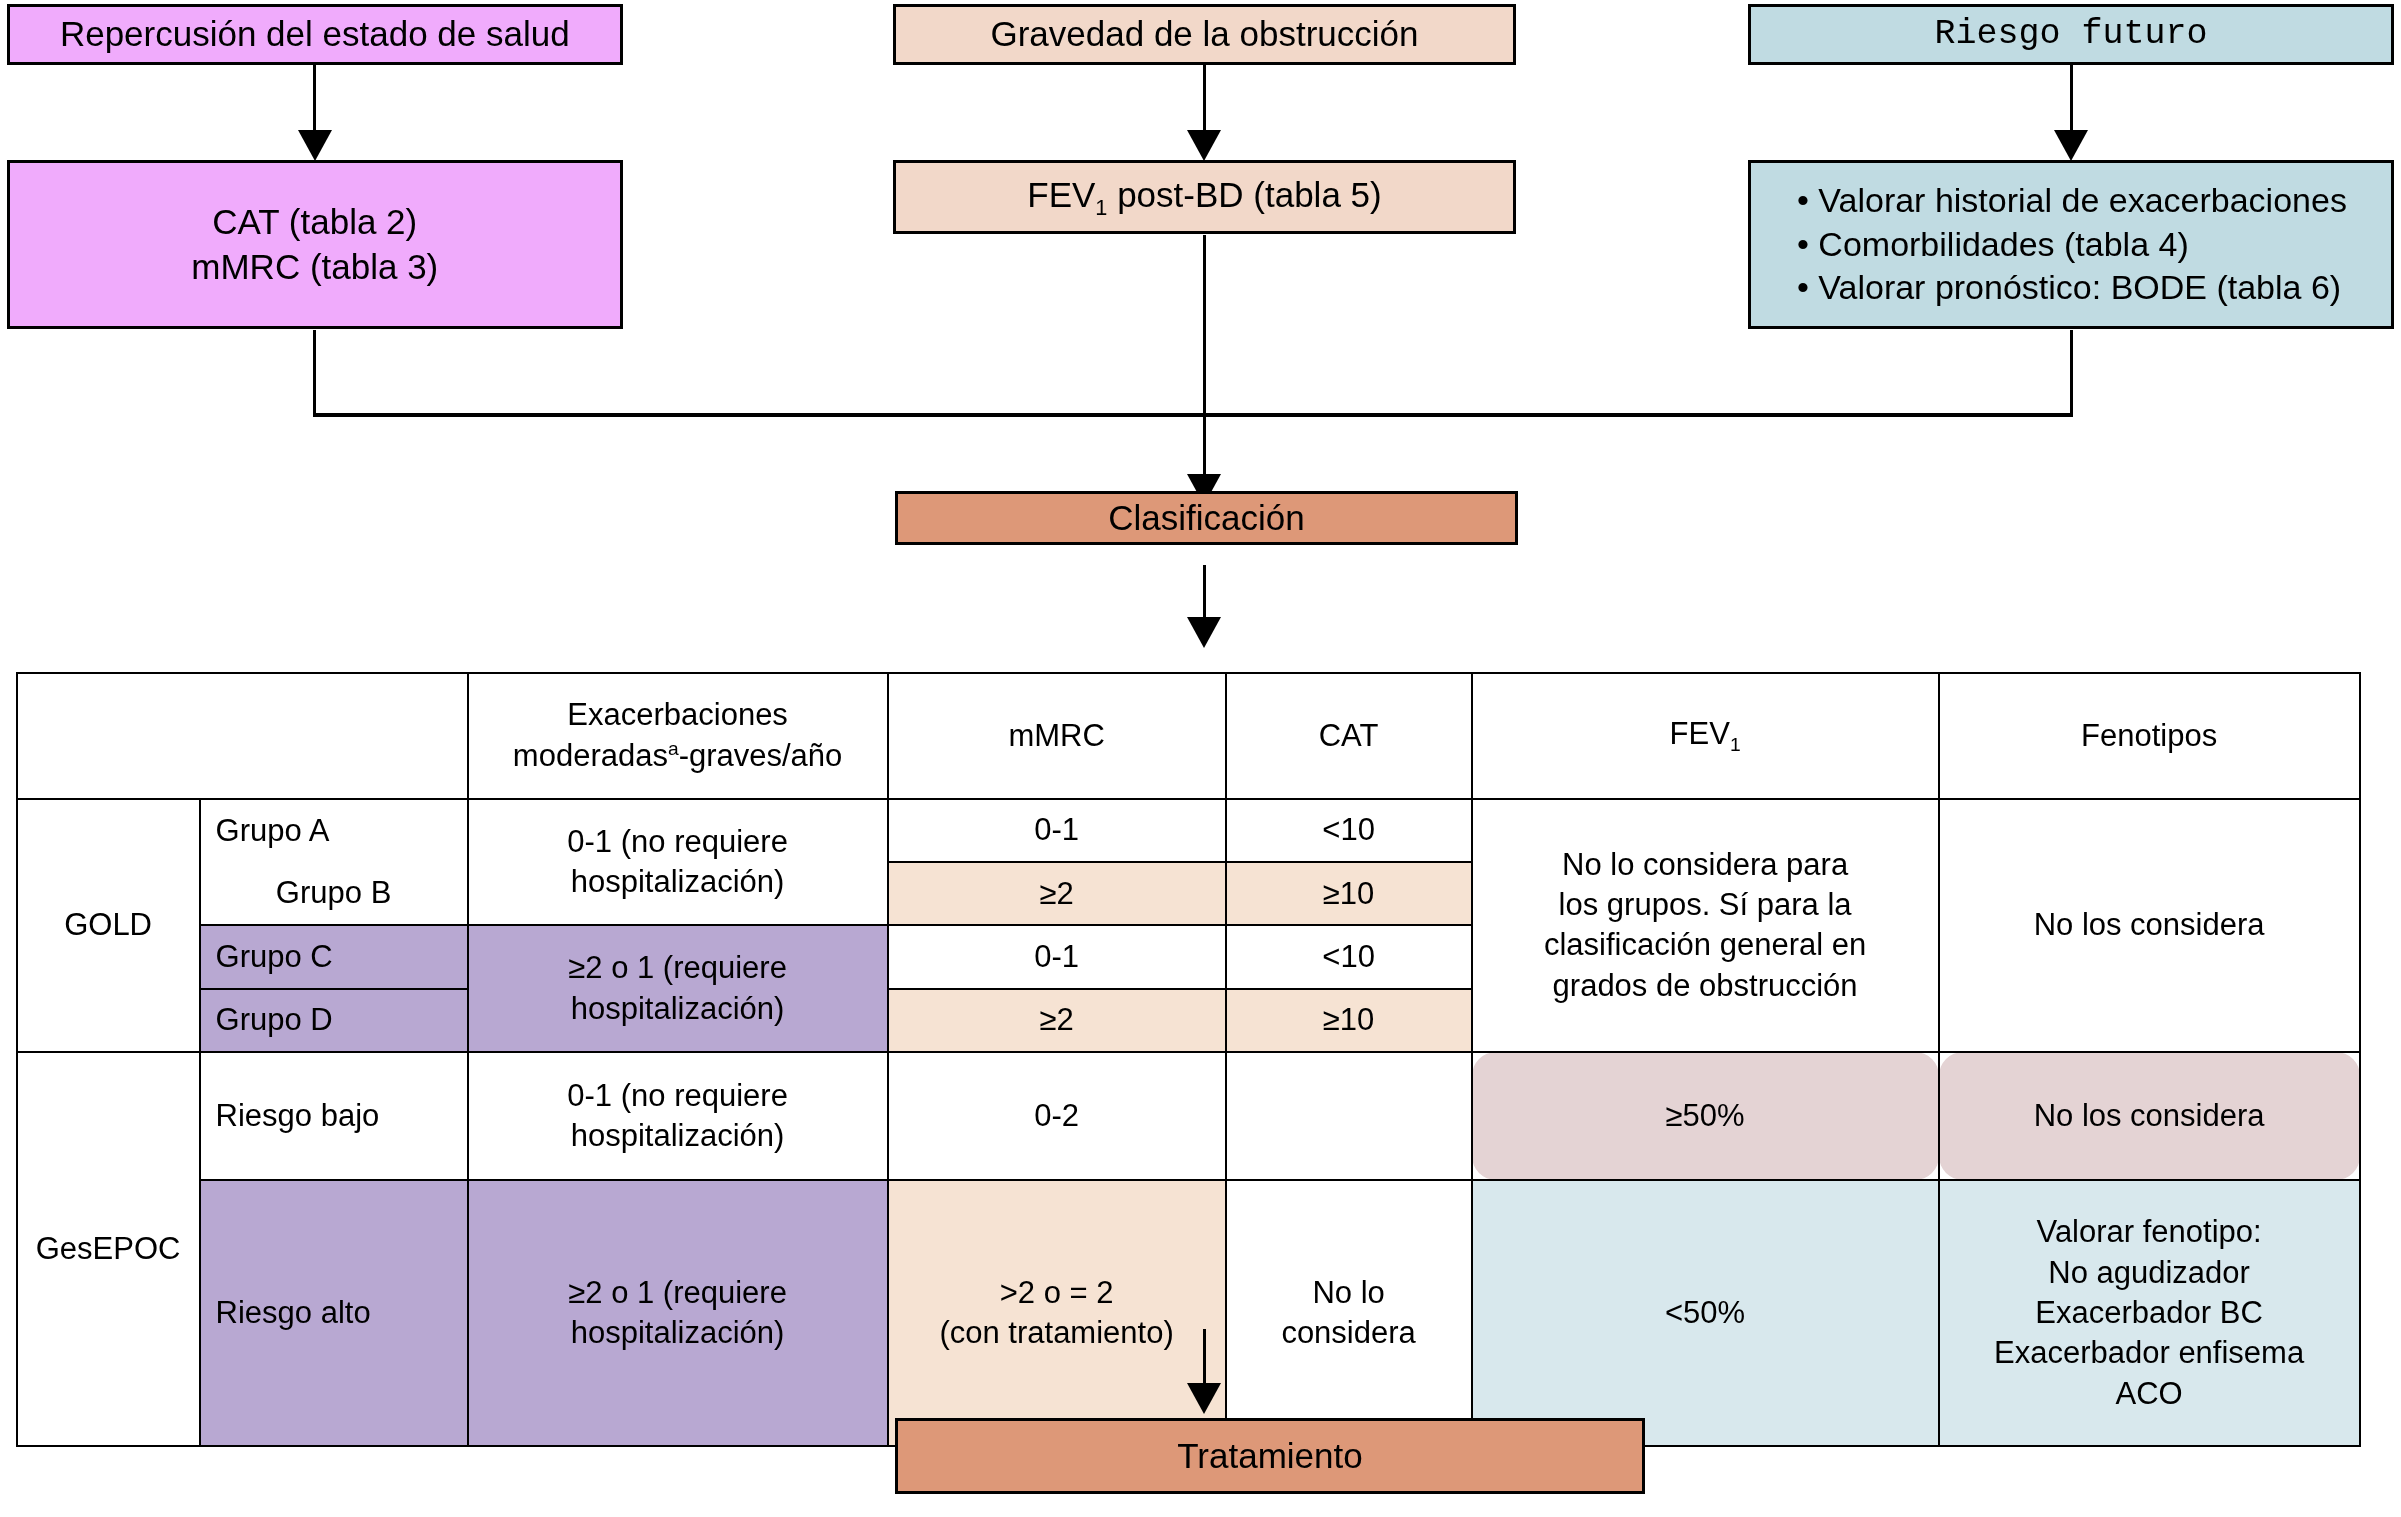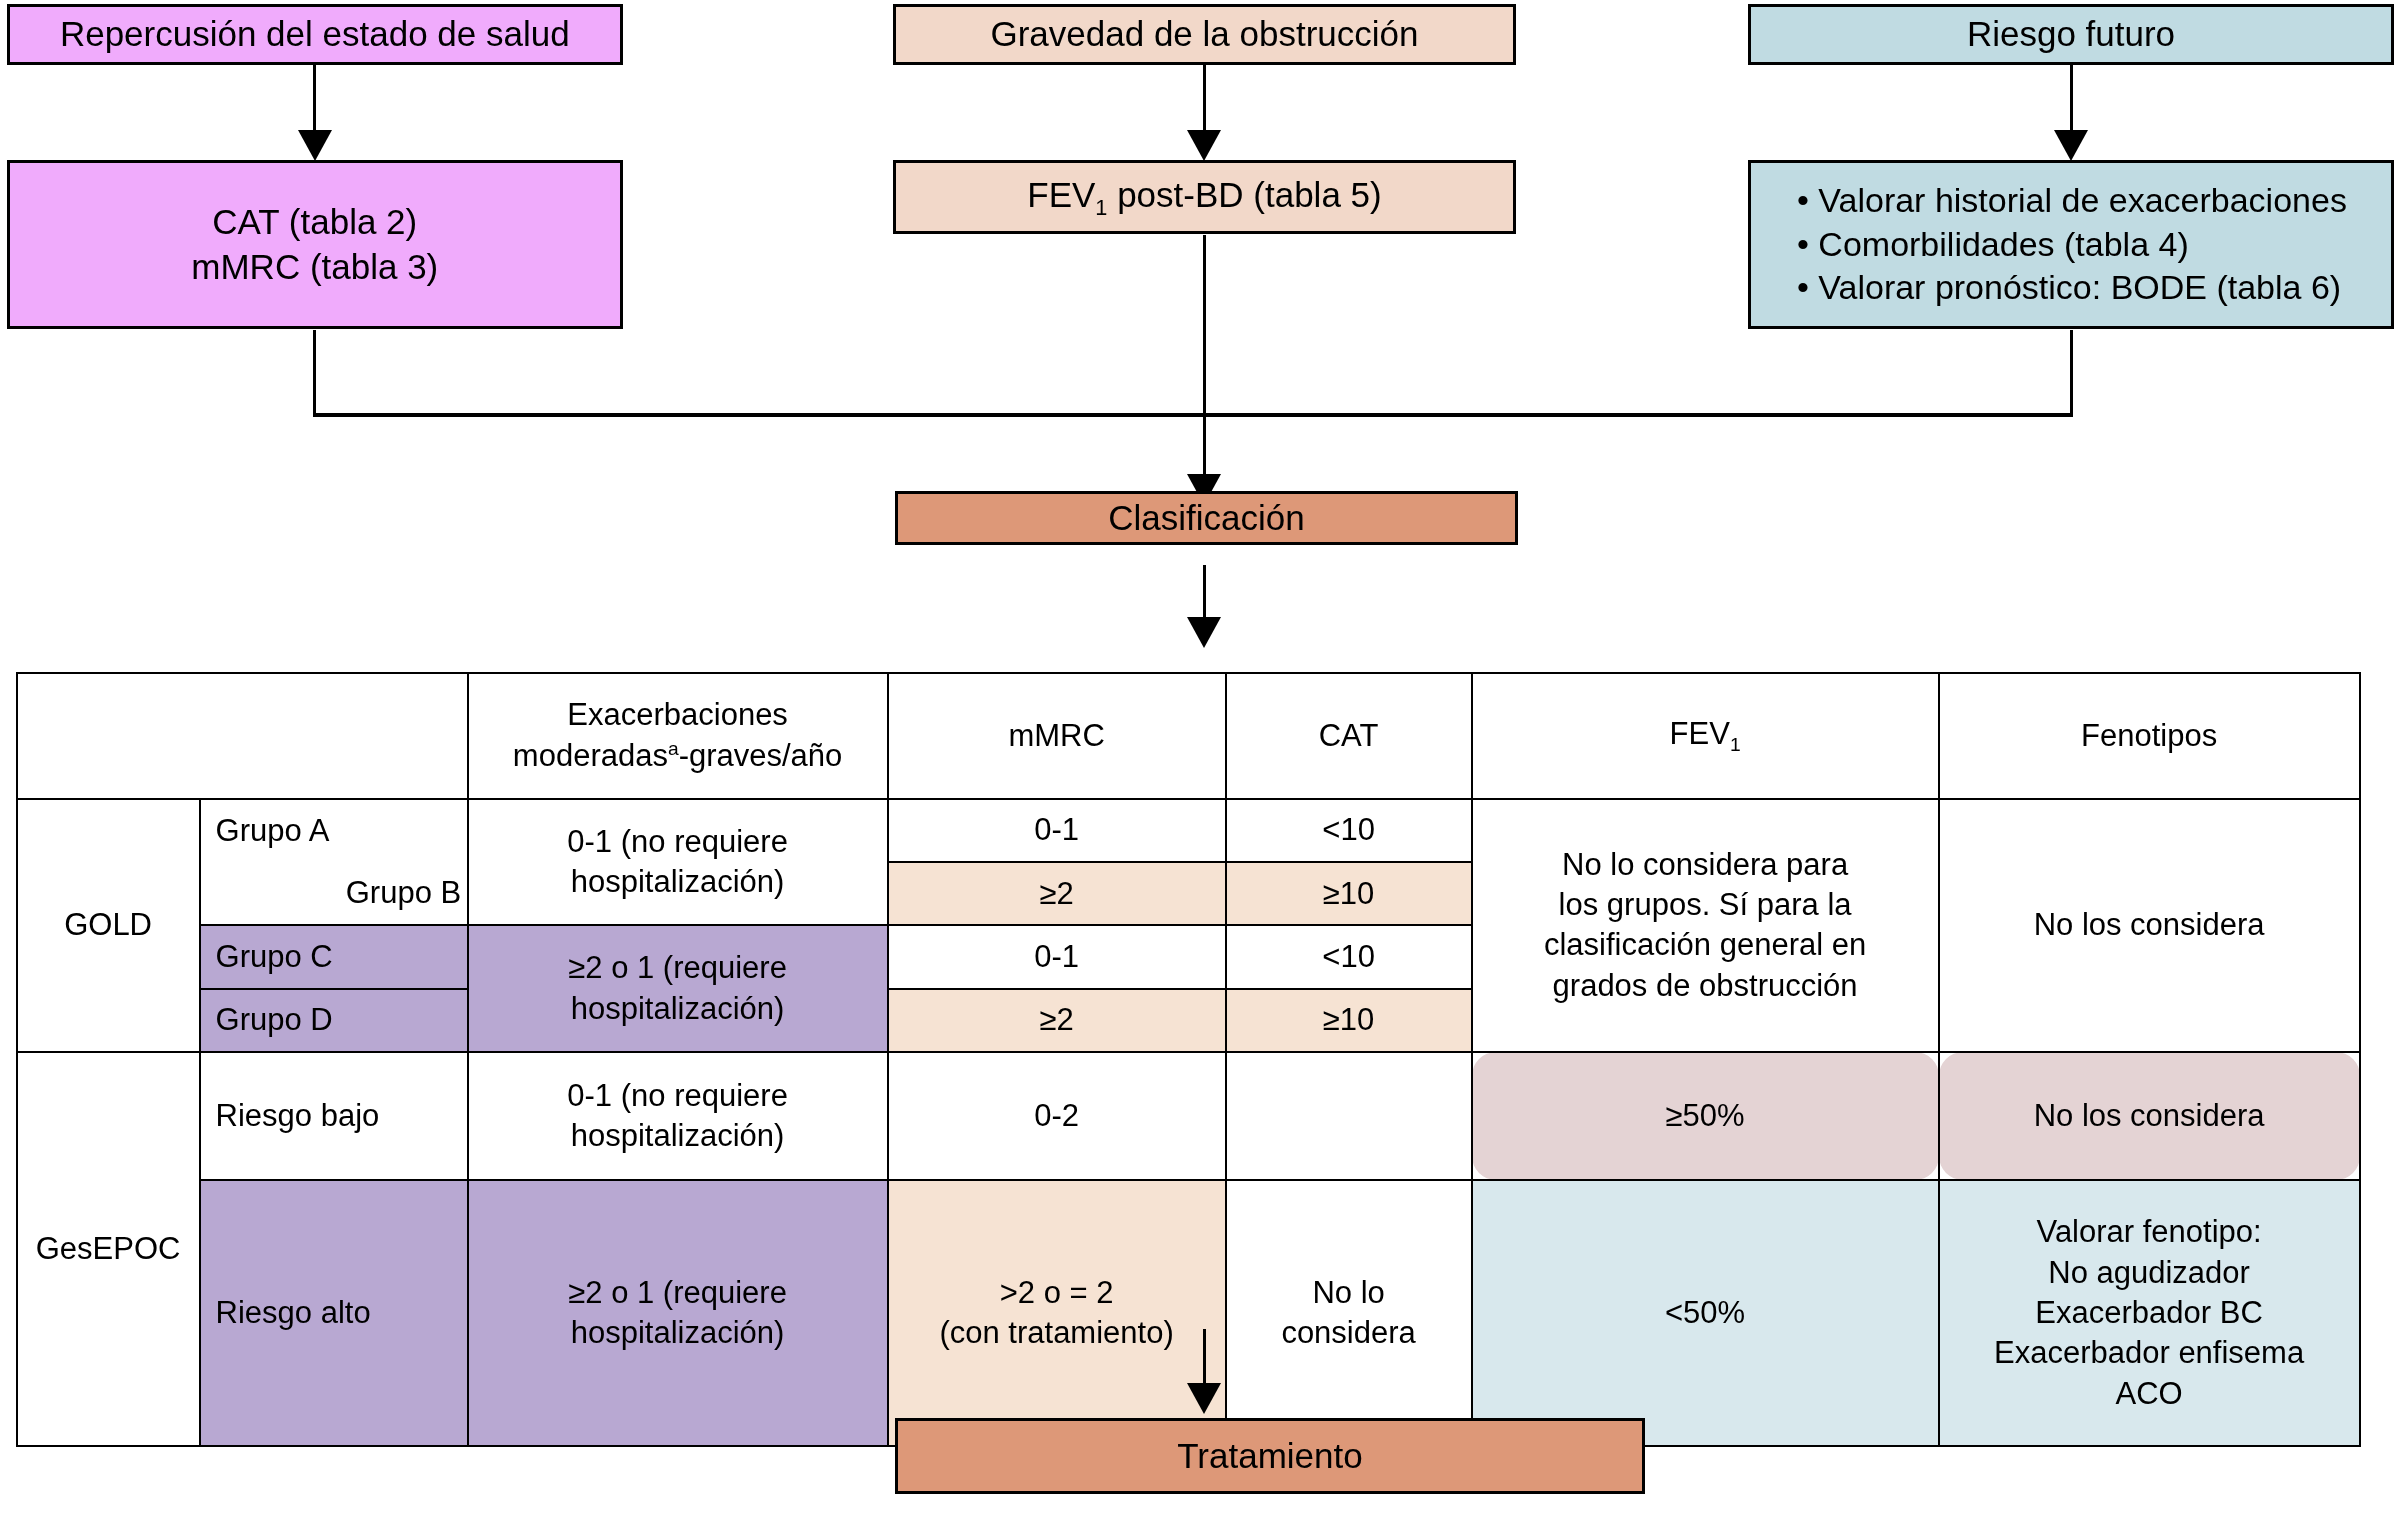--- a/index.html
+++ b/index.html
@@ -60,21 +60,21 @@
 <body>
 
 <div class="box green" style="left:6.8px;top:4.1px;width:616px;height:61px;font-size:35px;">
   <span class="inner">Repercusión del estado de salud</span>
 </div>
 
 <div class="box peach" style="left:893px;top:4.1px;width:623px;height:61px;font-size:35px;">
   <span class="inner">Gravedad de la obstrucción</span>
 </div>
 
-<div class="box blue" style="left:1748px;top:4.1px;width:646px;height:61px;font-size:35px;">
+<div class="box blue" style="left:1748px;top:4.1px;width:646px;height:61px;font-size:35px;font-family:Liberation Mono, monospace;">
   <span class="inner">Riesgo futuro</span>
 </div>
 
 <div class="vline" style="left:313px;top:65px;height:70px;"></div>
 <div class="arrow" style="left:298px;top:130px;"></div>
 
 <div class="vline" style="left:1203px;top:65px;height:70px;"></div>
 <div class="arrow" style="left:1187px;top:130px;"></div>
 
 <div class="vline" style="left:2070px;top:65px;height:70px;"></div>
@@ -149,21 +149,21 @@
       <td rowspan="4" class="thick-top">
         <span>No lo considera para</span><br>
         <span>los grupos. Sí para la</span><br>
         <span>clasificación general en</span><br>
         <span>grados de obstrucción</span>
       </td>
       <td rowspan="4" class="thick-top">No los considera</td>
     </tr>
 
     <tr style="height:41px;">
-      <td style="border-top:none;text-align:right;">Grupo B</td>
+      <td style="border-top:none;text-align:center;">Grupo B</td>
       <td class="c-peach">≥2</td>
       <td class="c-peach">≥10</td>
     </tr>
 
     <tr style="height:41px;">
       <td class="c-purple" style="text-align:left;padding-left:15px;">Grupo C</td>
       <td rowspan="2" class="c-purple">≥2 o 1 (requiere hospitalización)</td>
       <td>0-1</td>
       <td>&lt;10</td>
     </tr>

